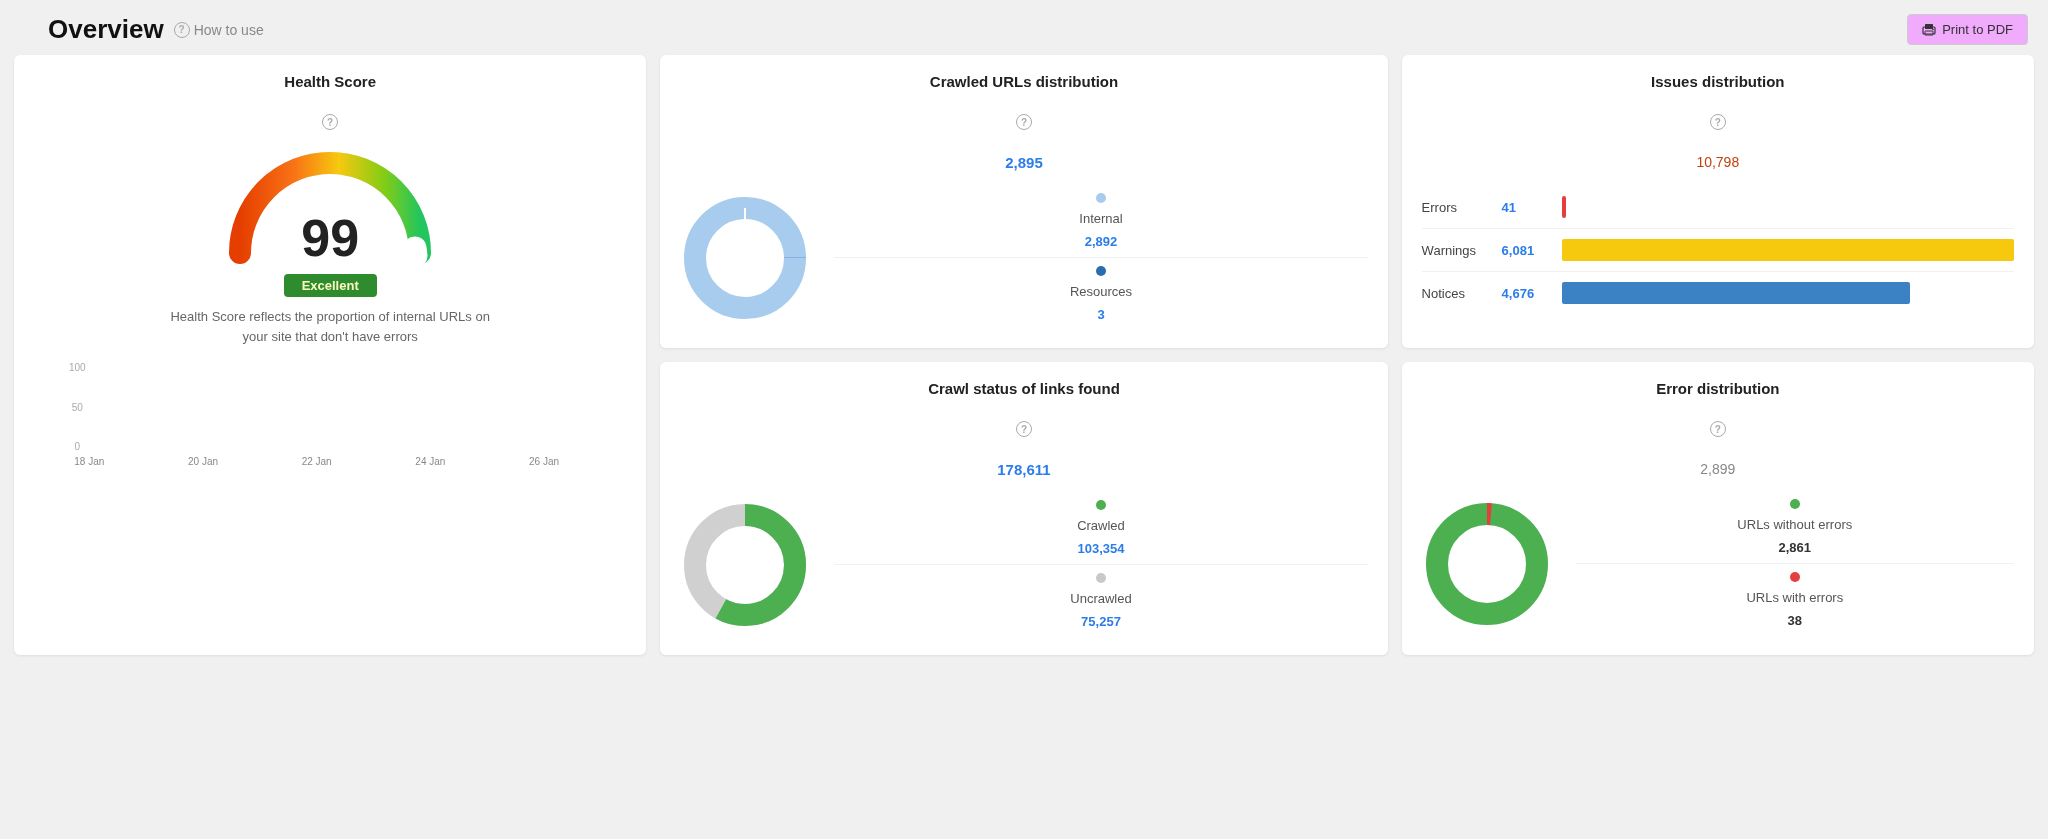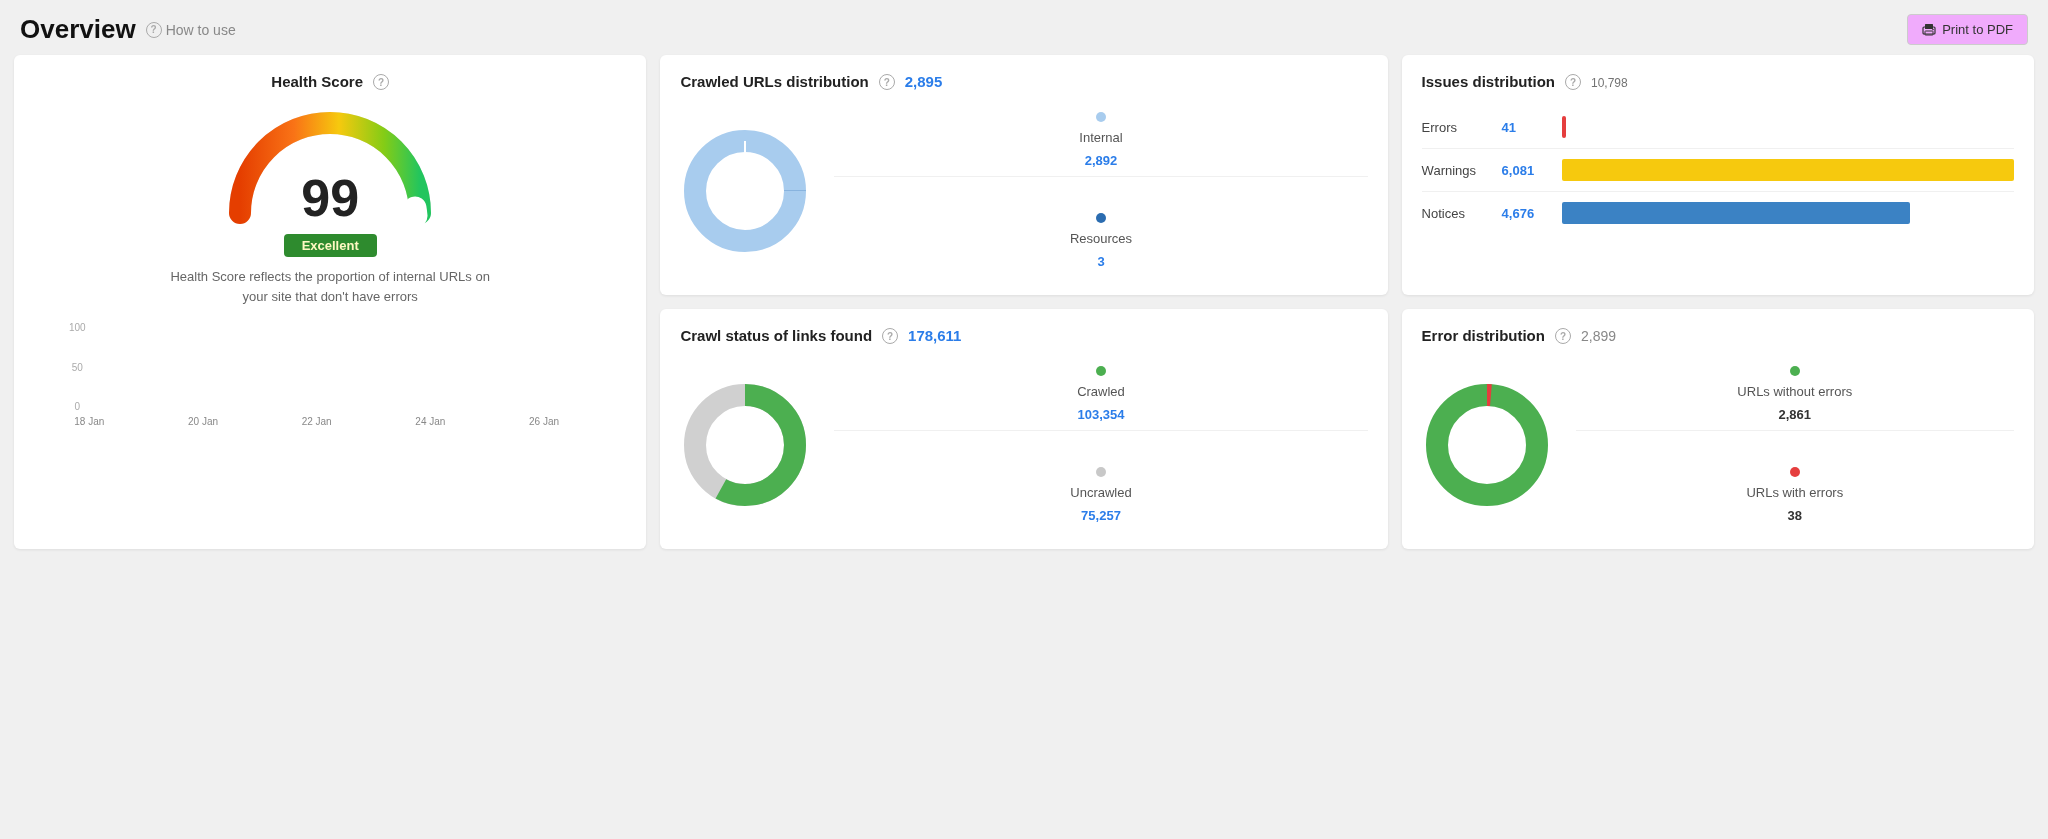--- a/index.html
+++ b/index.html
@@ -18,20 +18,21 @@
     }
     .page-header-left {
       display: flex;
       align-items: center;
       gap: 10px;
     }
     .page-title {
       font-size: 26px;
       font-weight: 700;
       color: #111;
+      margin-left: 28px;
     }
     .how-to-use {
       display: flex;
       align-items: center;
       gap: 4px;
       color: #888;
       font-size: 14px;
       cursor: pointer;
     }
     .help-circle {
@@ -68,22 +69,23 @@
       background: #fff;
       border-radius: 6px;
       padding: 18px 20px;
       box-shadow: 0 1px 3px rgba(0,0,0,0.08);
     }
     .card-title {
       font-size: 15px;
       font-weight: 700;
       color: #222;
       display: flex;
-      align-items: flex-end;
-      gap: 10px;
+      align-items: center;
+      gap: 24px;
+      flex-direction: column;
     }
     .card-title .count {
       color: #2b7de9;
       font-weight: 700;
     }
     
     .donut-area {
       display: flex;
       align-items: center;
       gap: 24px;
@@ -93,21 +95,21 @@
     .legend { display: flex; flex-direction: column; gap: 0; flex: 1; }
     .legend-item {
       display: flex;
       align-items: center;
       gap: 8px;
       padding: 8px 0;
       border-bottom: 1px solid #f0f0f0;
       font-size: 13px;
       flex-direction: column;
     }
-    .legend-item:last-child { border-bottom: none; margin-top: 28px; }
+    .legend-item:last-child { border-bottom: none; }
     .legend-dot {
       width: 10px; height: 10px;
       border-radius: 50%;
       flex-shrink: 0;
     }
     .legend-label { flex: 1; color: #555; }
     .legend-value { color: #2b7de9; font-weight: 600; }
     .legend-value.dark { color: #333; font-weight: 600; }
 
     
@@ -328,21 +330,21 @@
         <div class="bar-label" style="flex:2;">26 Jan</div>
         <div style="width:24px;"></div>
       </div>
     </div>
   </div>
 
   <div class="card">
     <div class="card-title">
       <span>Issues distribution</span>
       <span class="help-circle">?</span>
-      <span style="color:#737373;font-weight:400;font-size:12px;">10,798</span>
+      <span style="color:#c2410c;font-weight:400;font-size:14px;">10,798</span>
     </div>
     <div style="margin-top:16px;">
       <div class="issues-row">
         <span class="issues-label">Errors</span>
         <span class="issues-count">41</span>
         <div class="issues-bar-wrap">
           <div class="issues-bar" style="width:1%;background:#e53e3e;min-width:4px;"></div>
         </div>
       </div>
       <div class="issues-row">

